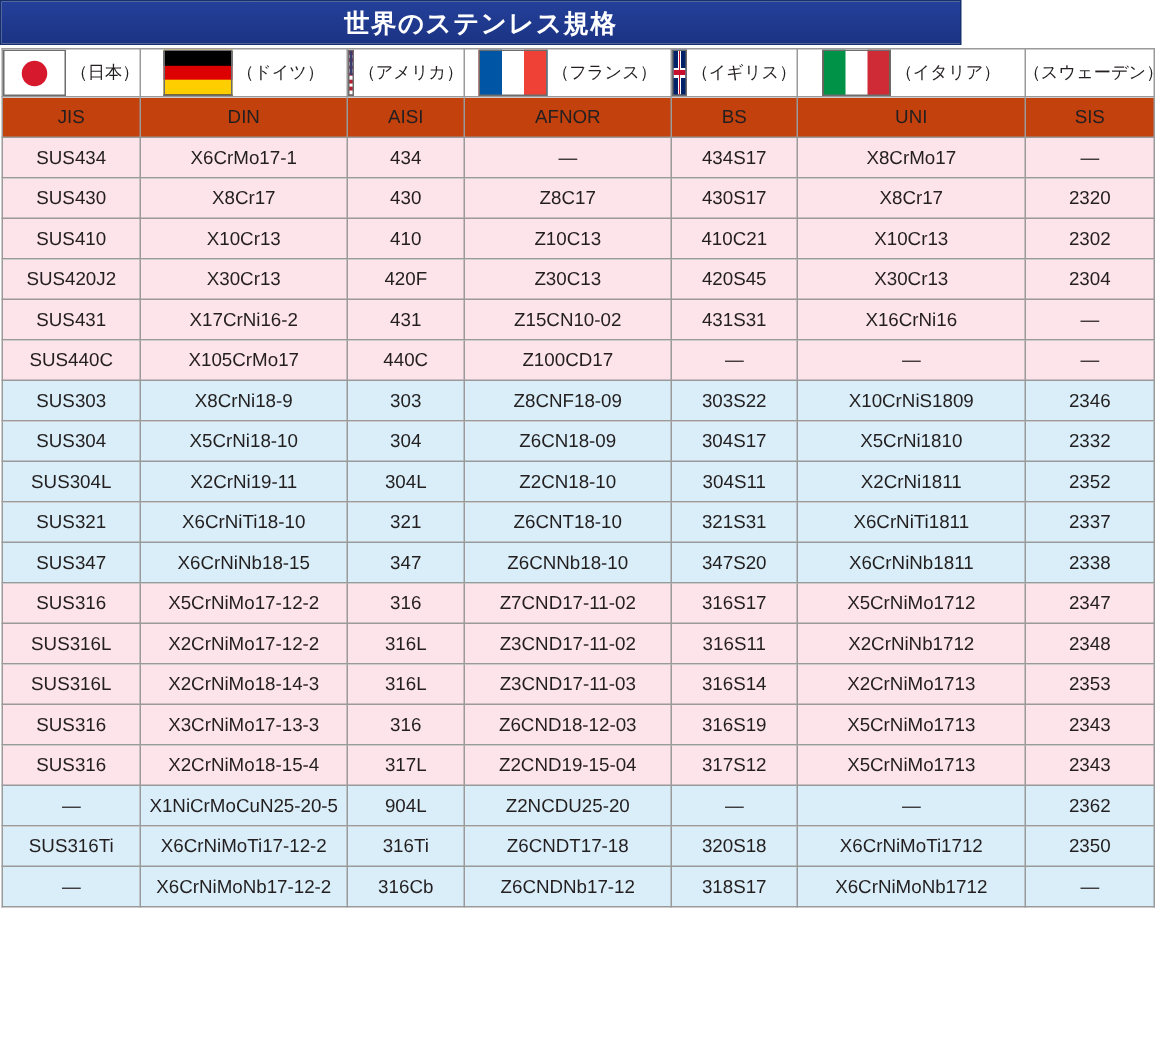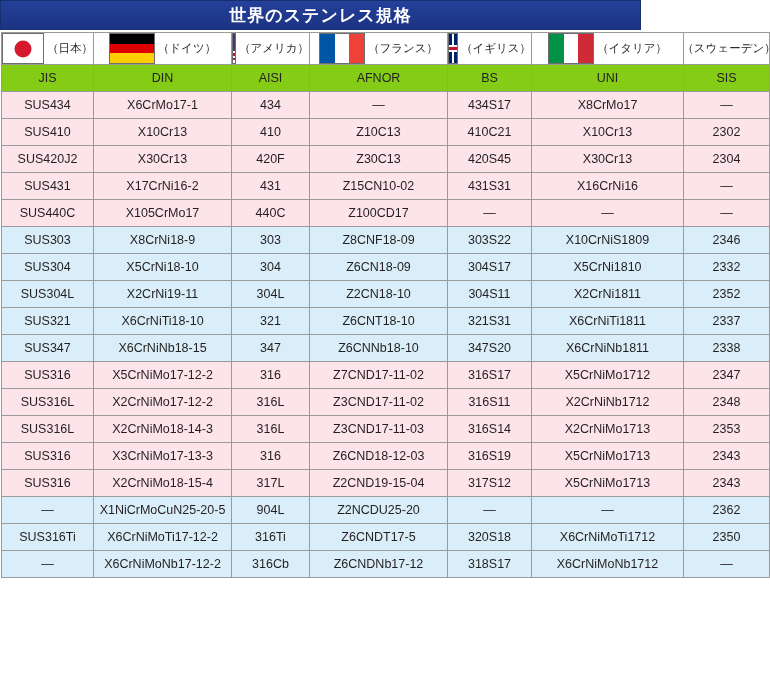--- a/index.html
+++ b/index.html
@@ -144,21 +144,21 @@
   .flag-se::after {
     content: "";
     position: absolute;
     top: 0; bottom: 0;
     left: 30%; width: 14%;
     background: #fecc00;
   }
 
   
   .hdr-row td {
-    background: #84cc16;
+    background: #c2410c;
     height: 26px;
   }
   tr.pink td { background: #fde3ea; }
   tr.blue td { background: #d9eef8; }
 </style>
 </head>
 <body>
 
 <div class="page">
 
@@ -231,20 +231,29 @@
         <tr class="pink">
           <td>SUS434</td>
           <td>X6CrMo17-1</td>
           <td>434</td>
           <td>—</td>
           <td>434S17</td>
           <td>X8CrMo17</td>
           <td>—</td>
         </tr>
         <tr class="pink">
+          <td>SUS430</td>
+          <td>X8Cr17</td>
+          <td>430</td>
+          <td>Z8C17</td>
+          <td>430S17</td>
+          <td>X8Cr17</td>
+          <td>2320</td>
+        </tr>
+        <tr class="pink">
           <td>SUS410</td>
           <td>X10Cr13</td>
           <td>410</td>
           <td>Z10C13</td>
           <td>410C21</td>
           <td>X10Cr13</td>
           <td>2302</td>
         </tr>
         <tr class="pink">
           <td>SUS420J2</td>
@@ -369,21 +378,21 @@
           <td>904L</td>
           <td>Z2NCDU25-20</td>
           <td>—</td>
           <td>—</td>
           <td>2362</td>
         </tr>
         <tr class="blue">
           <td>SUS316Ti</td>
           <td>X6CrNiMoTi17-12-2</td>
           <td>316Ti</td>
-          <td>Z6CNDT17-5</td>
+          <td>Z6CNDT17-18</td>
           <td>320S18</td>
           <td>X6CrNiMoTi1712</td>
           <td>2350</td>
         </tr>
         <tr class="blue">
           <td>—</td>
           <td>X6CrNiMoNb17-12-2</td>
           <td>316Cb</td>
           <td>Z6CNDNb17-12</td>
           <td>318S17</td>

